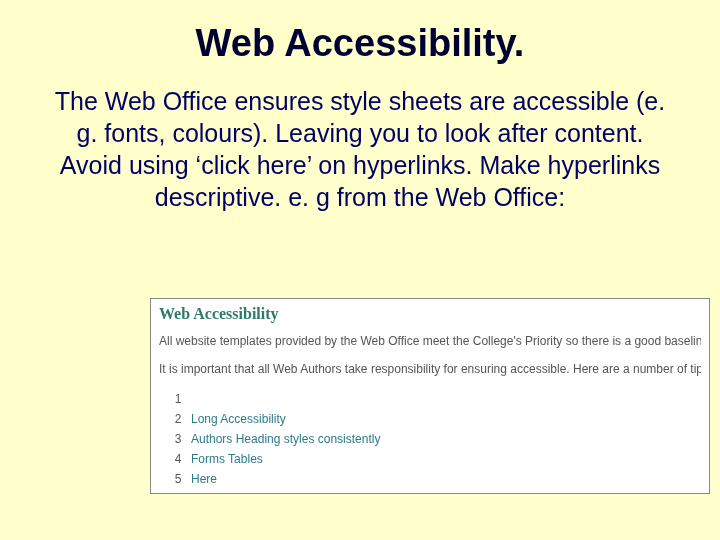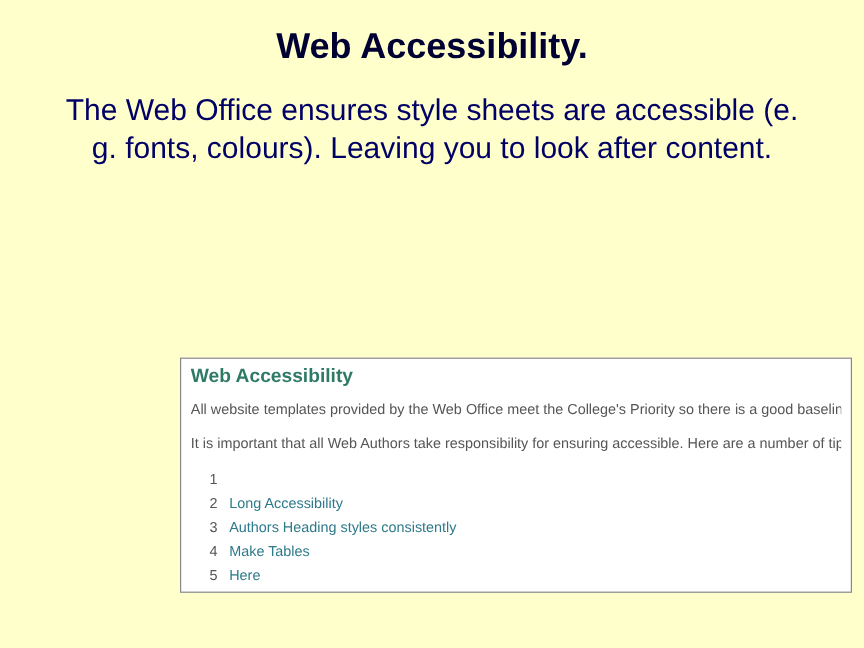--- a/index.html
+++ b/index.html
@@ -8,21 +8,21 @@
     height: 540px;
     background: #ffffcc;
     font-family: Arial, Helvetica, sans-serif;
     position: relative;
     overflow: hidden;
   }
   .slide-title {
     text-align: center;
     color: #000033;
     font-weight: bold;
-    font-size: 30px;
+    font-size: 38px;
     padding-top: 22px;
     padding-bottom: 12px;
   }
   .body-text {
     color: #000066;
     font-size: 25px;
     line-height: 1.28;
     padding: 8px 44px 0 44px;
   }
   .body-text p {
@@ -39,21 +39,21 @@
     font-size: 12px;
     color: #555;
     padding: 6px 8px 4px 8px;
     font-family: Verdana, Arial, sans-serif;
     overflow: hidden;
   }
   .snippet-heading {
     color: #2e7a66;
     font-size: 16px;
     font-weight: bold;
-    font-family: Liberation Sans, sans-serif;
+    font-family: Liberation Serif, serif;
     margin-bottom: 10px;
   }
   .snippet p {
     margin: 0 0 12px 0;
     line-height: 1.35;
     white-space: nowrap;
     overflow: hidden;
   }
   .snippet-list {
     list-style: none;
@@ -77,40 +77,41 @@
     cursor: pointer;
   }
 </style>
 </head>
 <body>
 
 <h1 class="slide-title">Web Accessibility.</h1>
 
 <div class="body-text">
   <p>The Web Office ensures style sheets are accessible (e. g. fonts, colours). Leaving you to look after content.</p>
+  <p>Avoid using ‘click here’ on hyperlinks. Make hyperlinks descriptive. e. g from the Web Office:</p>
 </div>
 
 <div class="snippet">
   <div class="snippet-heading">Web Accessibility</div>
   <p>All website templates provided by the Web Office meet the College's Priority so there is a good baseline in place.</p>
   <p>It is important that all Web Authors take responsibility for ensuring accessible. Here are a number of tips to assist with this task.</p>
   <ol class="snippet-list">
     <li>
       <span class="num">1</span>
     </li>
     <li>
       <span class="num">2</span>
       <span class="link">Long Accessibility</span>
     </li>
     <li>
       <span class="num">3</span>
       <span class="link">Authors Heading styles consistently</span>
     </li>
     <li>
       <span class="num">4</span>
-      <span class="link">Make Tables</span>
+      <span class="link">Forms Tables</span>
     </li>
     <li>
       <span class="num">5</span>
       <span class="link">Here</span>
     </li>
   </ol>
 </div>
 
 </body></html>

